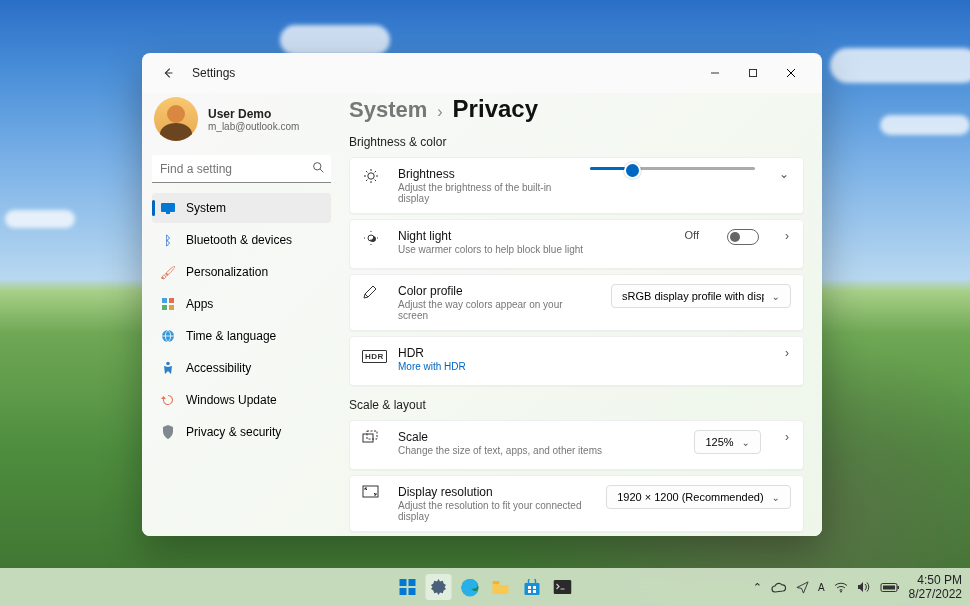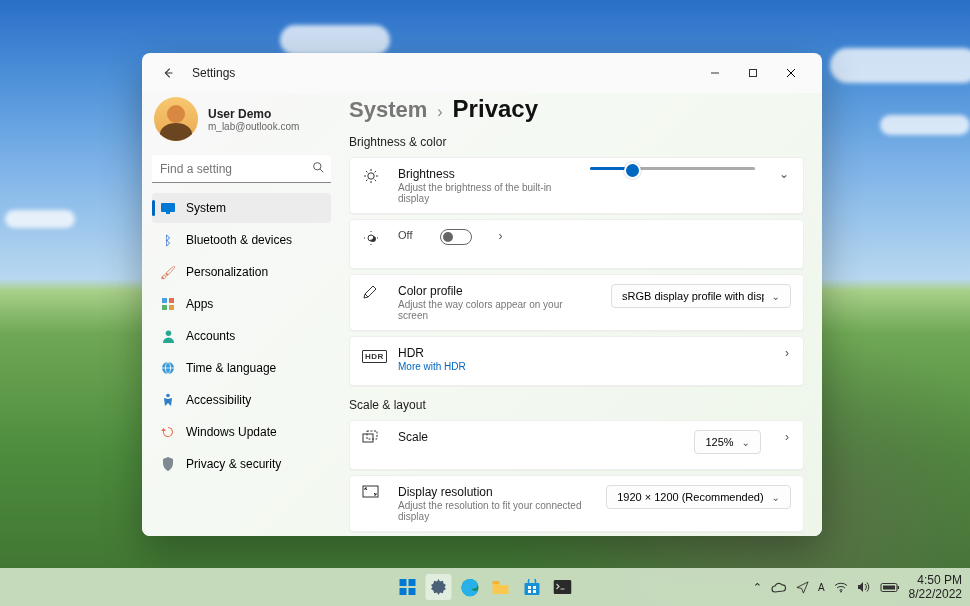--- a/index.html
+++ b/index.html
@@ -155,29 +155,20 @@
                 <rect x="1" y="1" width="5" height="5" fill="#4aa0e0"></rect>
                 <rect x="8" y="1" width="5" height="5" fill="#e07050"></rect>
                 <rect x="1" y="8" width="5" height="5" fill="#5ab070"></rect>
                 <rect x="8" y="8" width="5" height="5" fill="#e0a040"></rect>
               </svg>
             </span>
           <span>Apps</span>
         </div>
         <div class="nav-item">
           <span class="nav-icon">
-              <svg width="13" height="14" viewBox="0 0 14 15">
-                <circle cx="7" cy="4.5" r="3" fill="#28a890"></circle>
-                <path d="M1 15a6 6 0 0112 0z" fill="#28a890"></path>
-              </svg>
-            </span>
-          <span>Accounts</span>
-        </div>
-        <div class="nav-item">
-          <span class="nav-icon">
               <svg width="14" height="14" viewBox="0 0 14 14">
                 <circle cx="7" cy="7" r="6" fill="#3898d8"></circle>
                 <path d="M1 7h12M7 1a8 8 0 010 12M7 1a8 8 0 000 12" stroke="#fff" fill="none" stroke-width=".8"></path>
               </svg>
             </span>
           <span>Time &amp; language</span>
         </div>
         <div class="nav-item">
           <span class="nav-icon">
               <svg width="14" height="14" viewBox="0 0 14 14">
@@ -233,20 +224,24 @@
       </div>
 
       <div class="card">
         <span class="card-icon">
             <svg width="18" height="18" viewBox="0 0 18 18">
               <circle cx="9" cy="9" r="3" stroke="#333" fill="none"></circle>
               <path d="M9 3v-1M9 16v-1M3 9h-1M16 9h-1" stroke="#333"></path>
               <path d="M11 7a2.5 2.5 0 01-3 3.5A3 3 0 1011 7z" fill="#333"></path>
             </svg>
           </span>
+        <div class="card-text">
+          <div class="card-title">Night light</div>
+          <div class="card-sub">Use warmer colors to help block blue light</div>
+        </div>
         <span class="toggle-off">Off</span>
         <div class="toggle"></div>
         <span class="chev" style="margin-left:8px">›</span>
       </div>
 
       <div class="card">
         <span class="card-icon">
             <svg width="16" height="16" viewBox="0 0 16 16">
               <path d="M2 14l1-4 8-8 3 3-8 8zM3 10l3 3" stroke="#333" fill="none"></path>
             </svg>
@@ -274,20 +269,21 @@
 
       <div class="card">
         <span class="card-icon">
             <svg width="16" height="14" viewBox="0 0 16 14">
               <rect x="1" y="4" width="10" height="8" stroke="#333" fill="none"></rect>
               <rect x="5" y="1" width="10" height="8" stroke="#333" fill="none" stroke-dasharray="2 1.5"></rect>
             </svg>
           </span>
         <div class="card-text">
           <div class="card-title">Scale</div>
+          <div class="card-sub">Change the size of text, apps, and other items</div>
         </div>
         <div class="dropdown">
           <span>125%</span>
           <span class="dd-chev">⌄</span>
         </div>
         <span class="chev" style="margin-left:6px">›</span>
       </div>
 
       <div class="card">
         <span class="card-icon">
@@ -390,16 +386,16 @@
       </span>
     <span>
         <svg width="20" height="11" viewBox="0 0 20 11">
           <rect x="1" y="1.5" width="16" height="8" rx="1.5" stroke="#333" fill="none"></rect>
           <rect x="3" y="3.5" width="12" height="4" fill="#333"></rect>
           <rect x="17.5" y="4" width="1.5" height="3" fill="#333"></rect>
         </svg>
       </span>
     <div class="small">
       <div>4:50 PM</div>
-      <div>8/22/2022</div>
+      <div>8/27/2022</div>
     </div>
   </div>
 </div>
 
 </body></html>

